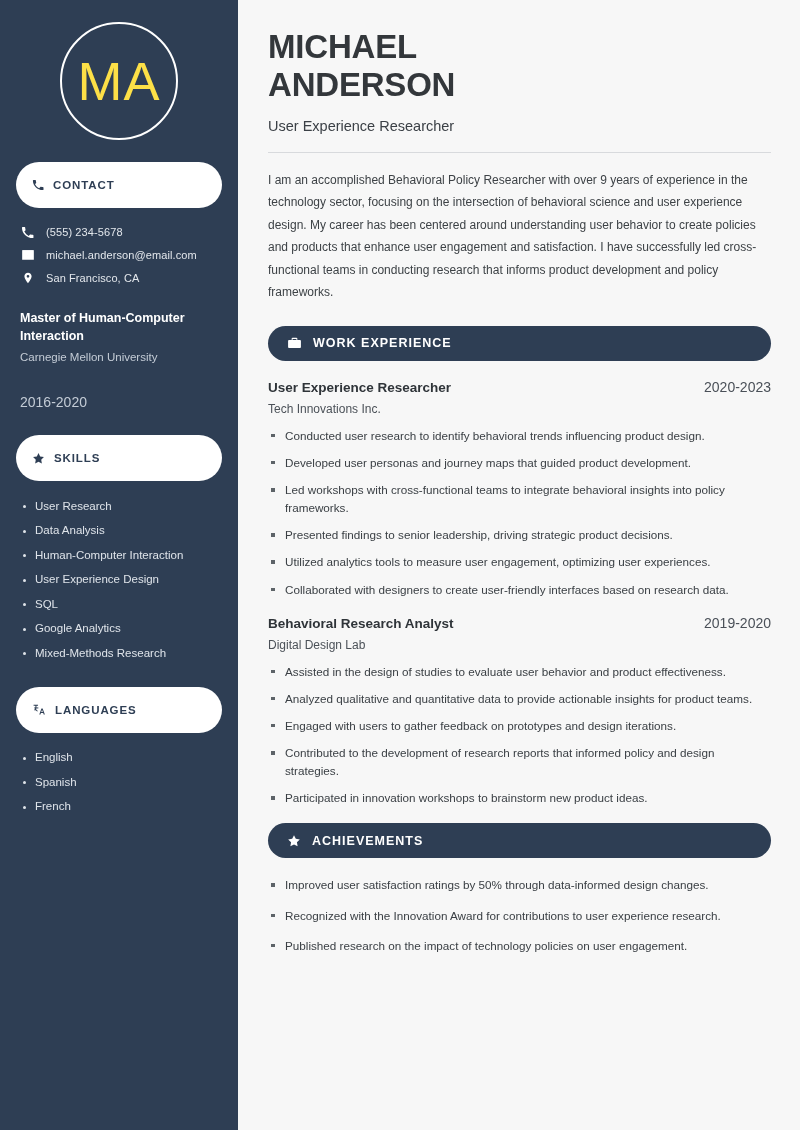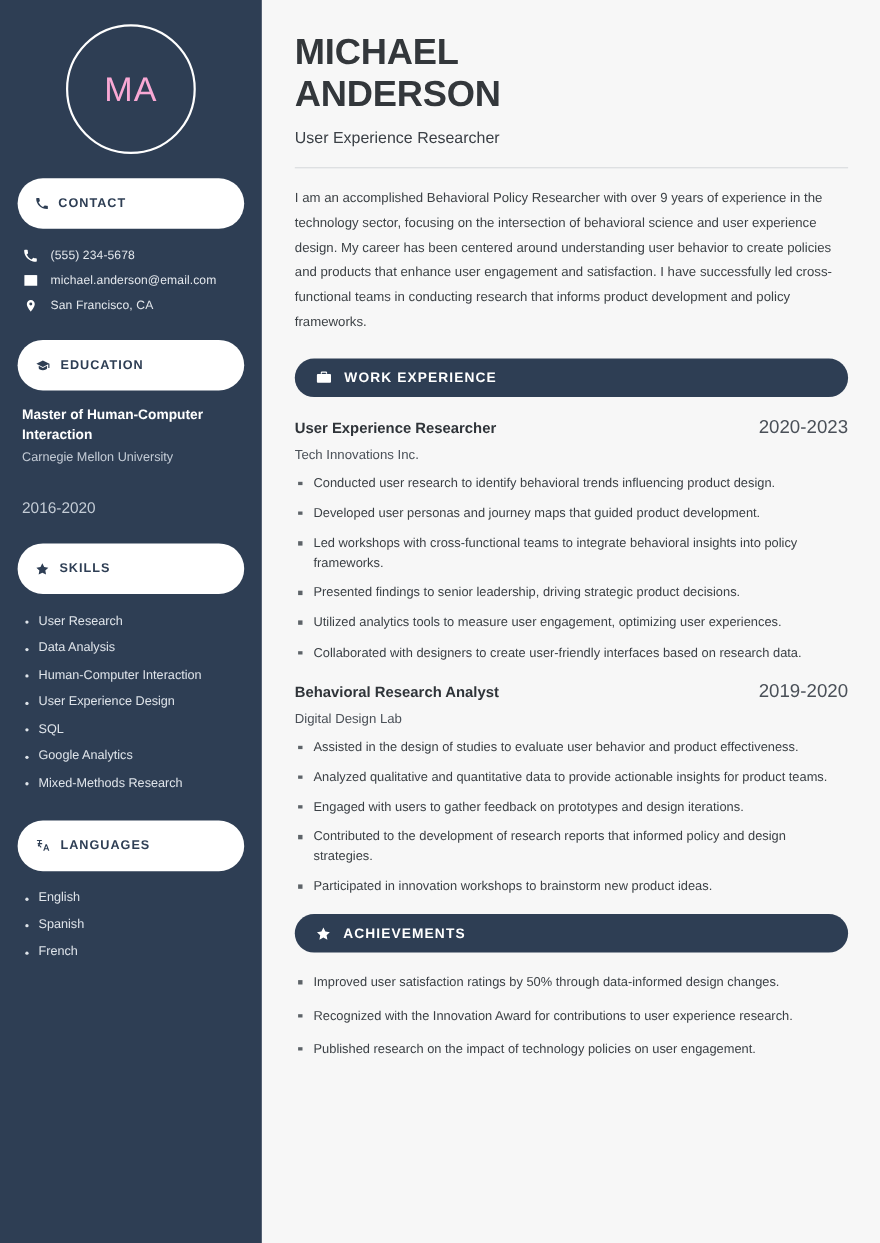--- a/index.html
+++ b/index.html
@@ -39,24 +39,24 @@
   .monogram {
     width: 118px;
     height: 118px;
     border: 2px solid #ffffff;
     border-radius: 50%;
     display: flex;
     align-items: center;
     justify-content: center;
   }
   .monogram-text {
-    font-size: 31px;
+    font-size: 54px;
     font-weight: 400;
     letter-spacing: 1px;
-    color: #f9a8d4;
+    color: #fde047;
     line-height: 1;
   }
 
   .pill {
     background: #ffffff;
     border-radius: 999px;
     height: 46px;
     display: flex;
     align-items: center;
     gap: 9px;
@@ -208,21 +208,21 @@
     justify-content: space-between;
     align-items: baseline;
     gap: 12px;
   }
   .job-role {
     font-size: 13.5px;
     font-weight: bold;
     color: #2f3439;
   }
   .job-dates {
-    font-size: 17px;
+    font-size: 14px;
     color: #4a5058;
     white-space: nowrap;
     text-align: right;
   }
   .job-company {
     font-size: 12px;
     color: #4b5158;
     margin-top: 7px;
     margin-bottom: 11px;
   }
@@ -292,29 +292,20 @@
       <div class="contact-row">
         <span class="contact-icon">
           <svg width="12" height="14" viewBox="0 0 24 24" fill="currentColor">
               <path d="M12 1.5c-4 0-7.2 3.2-7.2 7.2 0 5.4 7.2 13.8 7.2 13.8s7.2-8.4 7.2-13.8c0-4-3.2-7.2-7.2-7.2zm0 9.9a2.7 2.7 0 110-5.4 2.7 2.7 0 010 5.4z"></path>
             </svg>
         </span>
         <span class="contact-text">San Francisco, CA</span>
       </div>
     </div>
 
-    <div class="pill">
-      <span class="pill-icon">
-        <svg width="14" height="13" viewBox="0 0 24 24" fill="currentColor">
-            <path d="M12 3L1 8.5l11 5.5 9-4.5v6.2h2V8.5L12 3z"></path>
-            <path d="M5 12.2v4.1c0 1.7 3.1 3.2 7 3.2s7-1.5 7-3.2v-4.1l-7 3.5-7-3.5z"></path>
-          </svg>
-      </span>
-      <span class="pill-label">EDUCATION</span>
-    </div>
 
     <div class="edu-block">
       <div class="edu-degree">Master of Human-Computer Interaction</div>
       <div class="edu-school">Carnegie Mellon University</div>
       <div class="edu-years">2016-2020</div>
     </div>
 
     <div class="pill">
       <span class="pill-icon">
         <svg width="13" height="13" viewBox="0 0 24 24" fill="currentColor">

